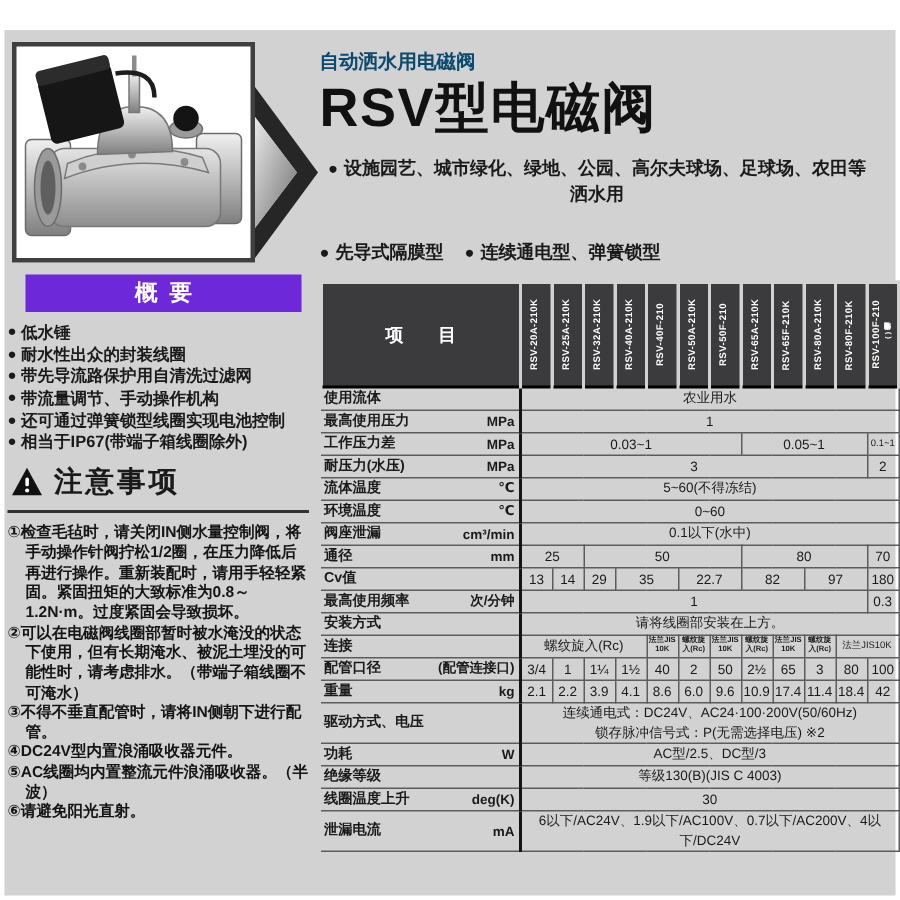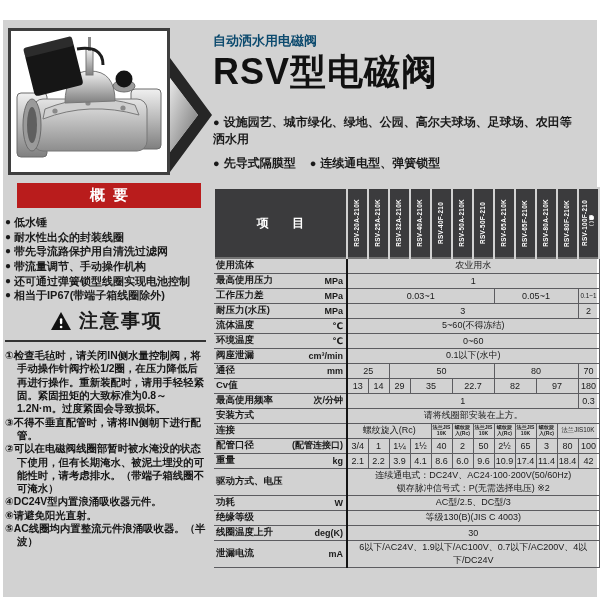--- a/index.html
+++ b/index.html
@@ -7,50 +7,50 @@
   body { font-family:"Liberation Sans","DejaVu Sans",sans-serif; background:#ffffff; color:#1a1a1a; }
   .canvas { position:relative; width:600px; height:600px; background:#ffffff; overflow:hidden; }
   .page { position:absolute; left:3px; top:20px; width:594px; height:577px; background:#d2d2d2; }
 
   
   .photo-frame { position:absolute; left:5px; top:8px; width:162px; height:147px; background:#ffffff; border:3px solid #3f3f3f; }
   .chev { position:absolute; left:165px; top:36px; }
   .head { position:absolute; left:210px; top:12px; width:384px; }
   .head .sub { font-size:13px; font-weight:700; color:#0c4a6e; }
   .head .title { font-size:36px; font-weight:800; color:#111; letter-spacing:1px; margin-top:2px; line-height:1.1; }
-  .feats { margin-top:22px; display:flex; flex-wrap:wrap; row-gap:7px; }
+  .feats { margin-top:12px; display:flex; flex-wrap:wrap; row-gap:22px;text-align:center; }
   .feat { font-size:12px; font-weight:600; margin-right:14px; white-space:normal; }
   .feat .mk { margin-right:4px; font-size:11px; }
 
   
   .overview { position:absolute; left:2px; top:163px; width:196px; }
-  .ovbar { height:25px; background:#b91c1c; color:#fff; font-size:15px; font-weight:700; letter-spacing:8px; display:flex; align-items:center; justify-content:center; padding-left:8px;margin-left:12px; }
+  .ovbar { height:25px; background:#6d28d9; color:#fff; font-size:15px; font-weight:700; letter-spacing:8px; display:flex; align-items:center; justify-content:center; padding-left:8px;margin-left:12px; }
   .ovlist { margin-top:7px; }
   .ovitem { font-size:11px; font-weight:700; line-height:1.33; display:flex; }
   .ovitem .mk { margin-right:3px; font-size:10px; }
 
   .caution { position:absolute; left:2px; top:288px; width:201px; }
-  .chead { display:flex; align-items:center; gap:7px; padding-left:2px;justify-content:center; }
+  .chead { display:flex; align-items:center; gap:7px; padding-left:2px; }
   .chead .ctitle { font-size:19px; font-weight:800; letter-spacing:2px; }
   .crule { border:none; border-top:2px solid #333; margin:6px 0 7px 0; }
   .clist .citem { font-size:10.4px; font-weight:600; line-height:1.28; padding-left:12px; text-indent:-12px; color:#151515; }
 
   
   .spec { position:absolute; left:210px; top:162px; width:386px; }
   .sphead { font-size:17px; font-weight:800; letter-spacing:3px; }
   table { border-collapse:collapse; table-layout:fixed; width:385px; margin-top:5px; }
   td,th { border:1px solid #5c5c60; text-align:center; vertical-align:middle; font-weight:400; overflow:hidden; }
   .hrow th { background:#3b3b3d; color:#ffffff; border:2px solid #d2d2d2; border-bottom:none; }
   th.item-h { font-size:12px; font-weight:700; letter-spacing:10px; text-indent:10px; }
   th.model-h { height:70px; vertical-align:middle; padding:2px 0; }
   .vwrap { display:flex; flex-direction:row; align-items:center; justify-content:center; gap:1px; }
   .vert { writing-mode:vertical-rl; transform:rotate(180deg); font-size:6.4px; font-weight:600; letter-spacing:.3px; white-space:nowrap; display:inline-block; line-height:1.05; }
   .vert.note { font-size:4.6px; }
   tbody tr { height:15px; }
-  tbody tr.first td, tbody tr.first th { border-top:2px solid #737373; }
+  tbody tr.first td, tbody tr.first th { border-top:2px solid #000000; }
   th.lbl { border-left:none; border-right:2px solid #141414; padding:0; }
   .lblf { display:flex; justify-content:space-between; align-items:center; padding:0 3px 0 2px; }
   .ln { font-size:9.5px; font-weight:600; white-space:nowrap; }
   .lu { font-size:9px; font-weight:600; white-space:nowrap; }
   td.c { font-size:9px; padding:0 1px; }
   td.tiny { font-size:6.3px; padding:0; }
   td.xs { font-size:5.1px; line-height:1.12; padding:0; word-break:break-all; font-weight:600; }
   td.sm { font-size:6.3px; padding:0; }
   td.two { font-size:9px; line-height:1.45; }
 </style>
@@ -157,25 +157,25 @@
         <svg width="22" height="20" viewBox="0 0 24 22">
           <path d="M12 1 L23 21 H1 Z" fill="#111"></path>
           <rect x="10.8" y="8" width="2.6" height="6.5" rx="1.2" fill="#fff"></rect>
           <circle cx="12.1" cy="17.6" r="1.5" fill="#fff"></circle>
         </svg>
         <span class="ctitle">注意事项</span>
       </div>
       <hr class="crule">
       <div class="clist" id="clist">
           <div class="citem">①检查毛毡时，请关闭IN侧水量控制阀，将手动操作针阀拧松1/2圈，在压力降低后再进行操作。重新装配时，请用手轻轻紧固。紧固扭矩的大致标准为0.8～1.2N·m。过度紧固会导致损坏。</div>
+          <div class="citem">②可以在电磁阀线圈部暂时被水淹没的状态下使用，但有长期淹水、被泥土埋没的可能性时，请考虑排水。（带端子箱线圈不可淹水）</div>
           <div class="citem">③不得不垂直配管时，请将IN侧朝下进行配管。</div>
-          <div class="citem">②可以在电磁阀线圈部暂时被水淹没的状态下使用，但有长期淹水、被泥土埋没的可能性时，请考虑排水。（带端子箱线圈不可淹水）</div>
           <div class="citem">④DC24V型内置浪涌吸收器元件。</div>
+          <div class="citem">⑤AC线圈均内置整流元件浪涌吸收器。（半波）</div>
           <div class="citem">⑥请避免阳光直射。</div>
-          <div class="citem">⑤AC线圈均内置整流元件浪涌吸收器。（半波）</div>
         </div>
     </div>
 
     <div class="spec">
       <table id="spec-table">
           <colgroup>
             <col style="width: 133px;">
             <col style="width: 21px;">
             <col style="width: 21px;">
             <col style="width: 21px;">

